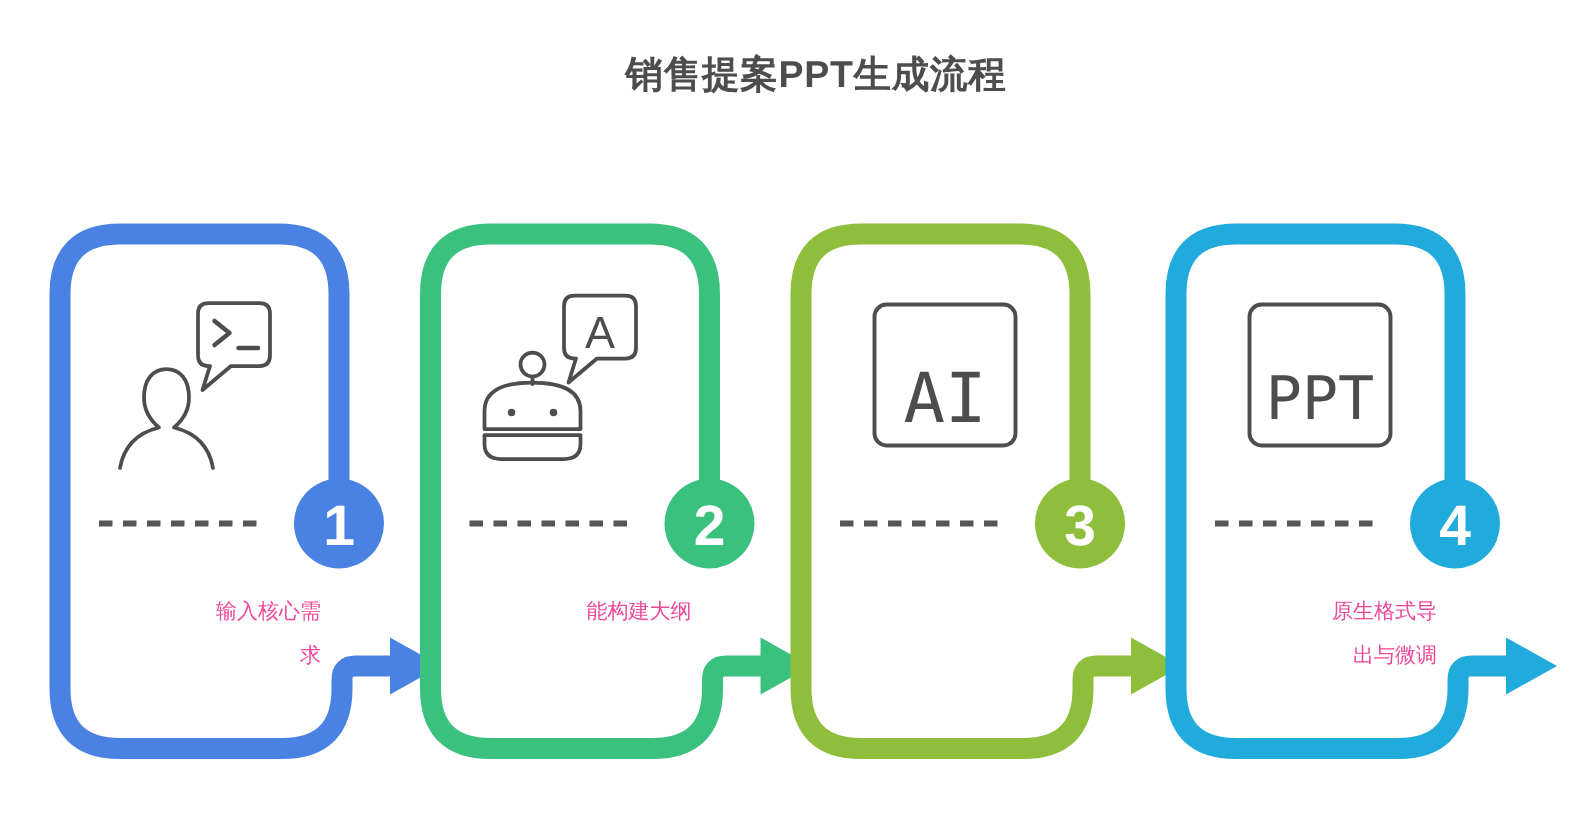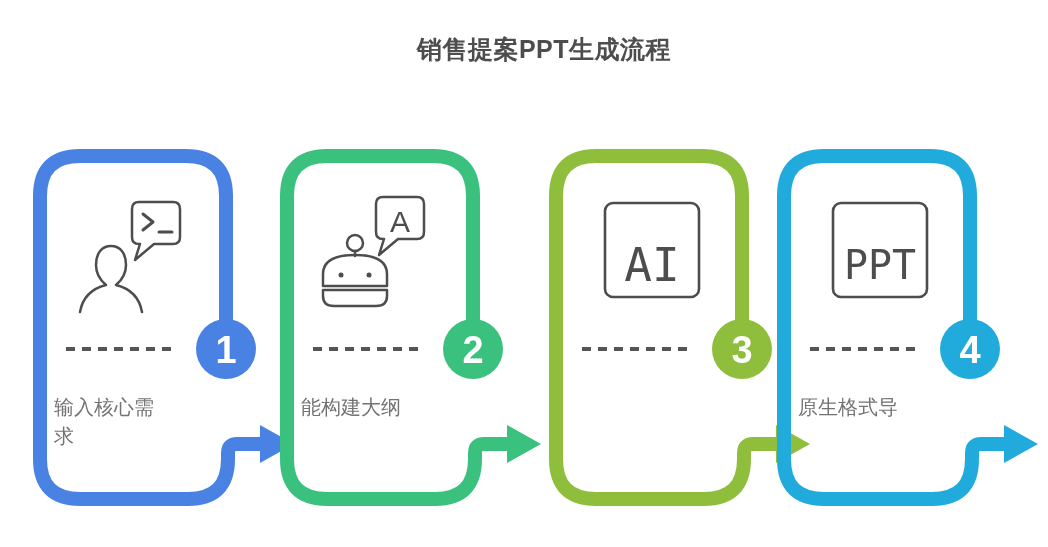--- a/index.html
+++ b/index.html
@@ -9,22 +9,22 @@
          font-size:25px;font-weight:bold;color:#4d4d4d;letter-spacing:.5px;margin-left:20px;}
   .step-card{position:absolute;top:148px;width:270px;height:375px;}
   .step-card svg{display:block;width:270px;height:375px;overflow:visible;}
   .outline{fill:none;stroke-width:14;stroke-linecap:round;}
   .dash{stroke:#555555;stroke-width:4;stroke-dasharray:9 7;}
   .ic{fill:none;stroke:#4d4d4d;stroke-width:2.5;stroke-linecap:round;stroke-linejoin:round;}
   .ic-fill{fill:#4d4d4d;stroke:none;}
   .num{font-size:38px;font-weight:bold;fill:#ffffff;font-family:"Liberation Sans",sans-serif;}
   .mono{font-family:"DejaVu Sans Mono","Liberation Mono",monospace;fill:#4d4d4d;}
   .bubble-a{font-size:30px;fill:#4d4d4d;font-family:"Liberation Sans",sans-serif;}
-  .label{position:absolute;top:245px;left:22px;width:160px;text-align:left;
-         font-size:20px;line-height:29px;color:#737373;}
+  .label{position:absolute;top:245px;left:22px;width:160px;text-align:right;
+         font-size:14px;line-height:29px;color:#ec4899;}
 </style>
 </head>
 <body>
 
 <div class="canvas">
 
   <div class="title">销售提案PPT生成流程</div>
 
   <div class="step-card" style="left:32px">
     <svg viewBox="0 0 270 375">
@@ -64,21 +64,21 @@
       </g>
       <polygon points="228,277 228,315 262,296" fill="#3ac17e"></polygon>
       <circle cx="194" cy="201" r="30" fill="#3ac17e"></circle>
       <text class="num" x="194" y="215" text-anchor="middle">2</text>
     </svg>
     <div class="label">
       <div>能构建大纲</div>
     </div>
   </div>
 
-  <div class="step-card" style="left:548px">
+  <div class="step-card" style="left:526px">
     <svg viewBox="0 0 270 375">
       <path class="outline" d="M 194,176 L 194,48 Q 194,8 154,8 L 48,8 Q 8,8 8,48 L 8,311 Q 8,351 48,351 L 156,351 Q 196,351 196,311 L 196,305 Q 196,296 205,296 L 230,296" stroke="#8ebe3b"></path>
       <line class="dash" x1="34" y1="201" x2="140" y2="201"></line>
       <g>
         <rect class="ic" style="stroke-width:2.6" x="57" y="55" width="94" height="94" rx="8"></rect>
         <text class="mono" style="font-size:46px" x="104" y="133" text-anchor="middle">AI</text>
       </g>
       <polygon points="228,277 228,315 262,296" fill="#8ebe3b"></polygon>
       <circle cx="194" cy="201" r="30" fill="#8ebe3b"></circle>
       <text class="num" x="194" y="215" text-anchor="middle">3</text>
@@ -94,16 +94,17 @@
       <g>
         <rect class="ic" style="stroke-width:2.6" x="57" y="55" width="94" height="94" rx="8"></rect>
         <text class="mono" style="font-size:40px" x="104" y="131" text-anchor="middle">PPT</text>
       </g>
       <polygon points="228,277 228,315 262,296" fill="#21aadc"></polygon>
       <circle cx="194" cy="201" r="30" fill="#21aadc"></circle>
       <text class="num" x="194" y="215" text-anchor="middle">4</text>
     </svg>
     <div class="label">
       <div>原生格式导</div>
+      <div>出与微调</div>
     </div>
   </div>
 
 </div>
 
 </body></html>

